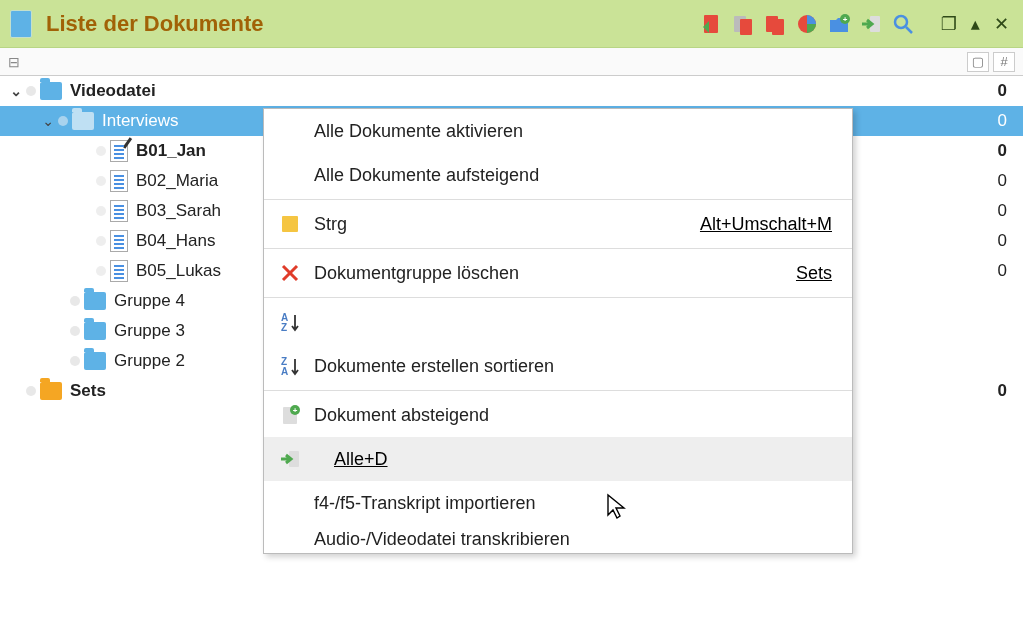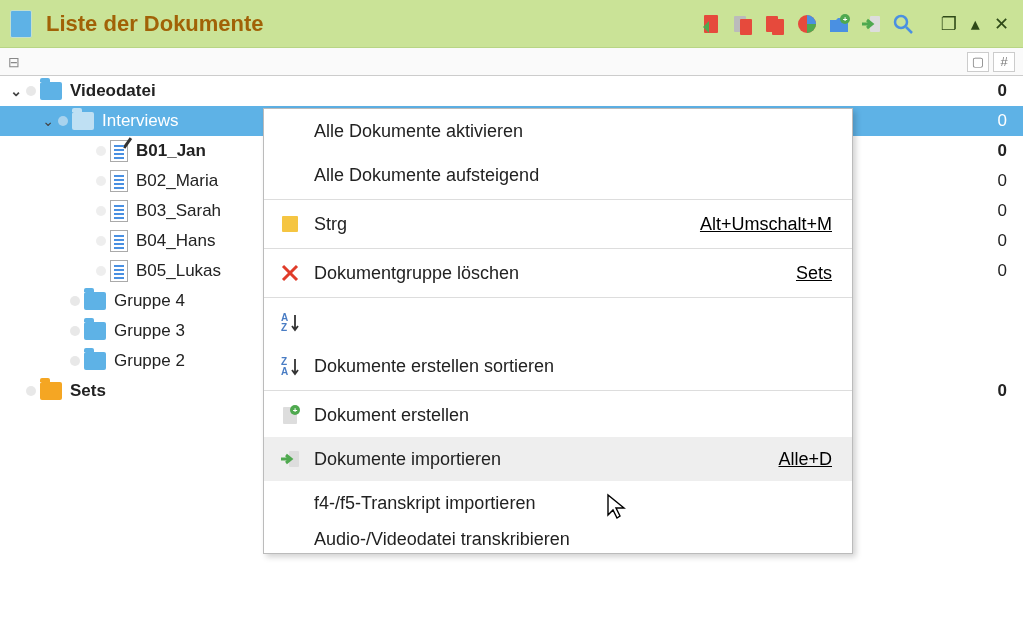--- a/index.html
+++ b/index.html
@@ -319,30 +319,29 @@
   </div>
   <div class="cm-sep"></div>
   <div class="cm-item">
     <span class="cm-icon">
         <svg width="22" height="22">
           <rect x="4" y="3" width="14" height="17" fill="#ddd" rx="1"></rect>
           <circle cx="16" cy="6" r="5" fill="#4fa94f"></circle>
           <text x="16" y="9" text-anchor="middle" fill="#fff" font-size="8" font-weight="bold">+</text>
         </svg>
       </span>
-    <span class="cm-label">Dokument erstellen</span>
+    <span class="cm-label">Dokument absteigend</span>
   </div>
   <div class="cm-item highlight">
     <span class="cm-icon">
         <svg width="22" height="22">
           <rect x="10" y="3" width="10" height="16" fill="#ddd" rx="1"></rect>
           <path d="M2 11 L10 11 M7 7 L12 11 L7 15" stroke="#4fa94f" stroke-width="3" fill="none"></path>
         </svg>
       </span>
-    <span class="cm-label">Dokumente importieren</span>
     <span class="cm-shortcut">Alle+D</span>
   </div>
   <div class="cm-item">
     <span class="cm-icon"></span>
     <span class="cm-label">f4-/f5-Transkript importieren</span>
   </div>
   <div class="cm-item cm-cut" style="height:28px">
     <span class="cm-icon"></span>
     <span class="cm-label">Audio-/Videodatei transkribieren</span>
   </div>

